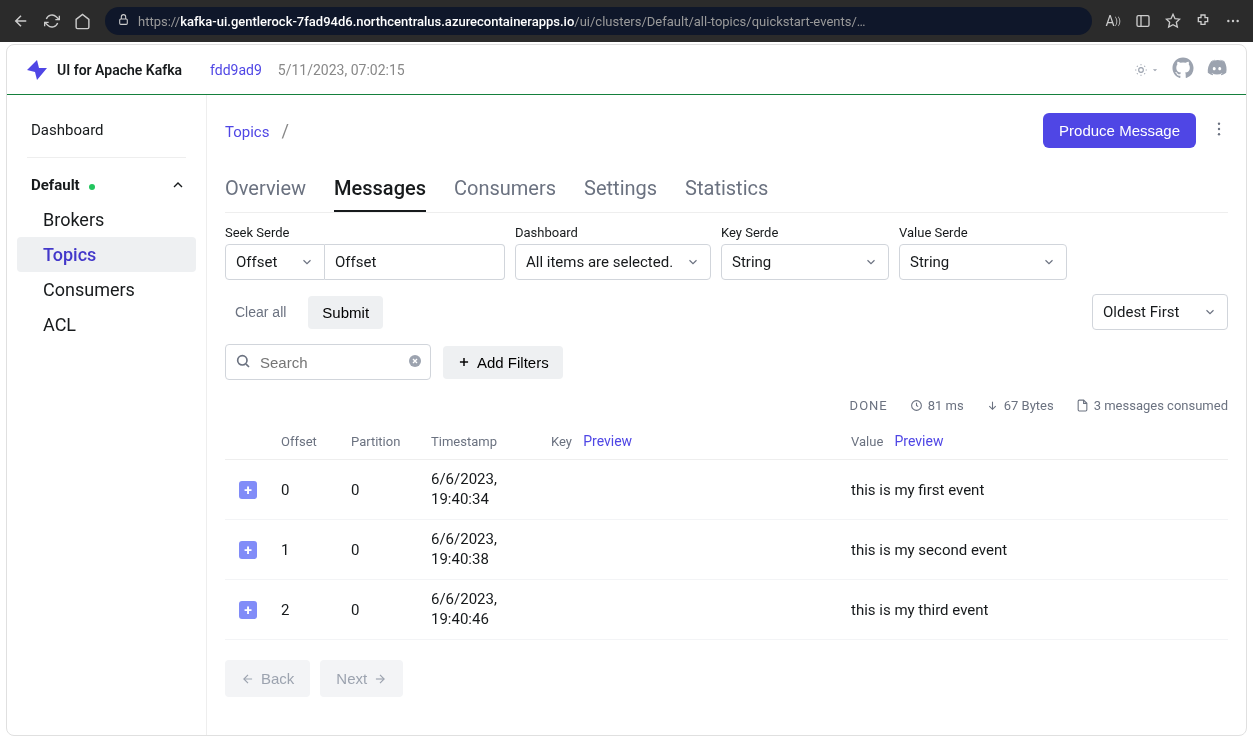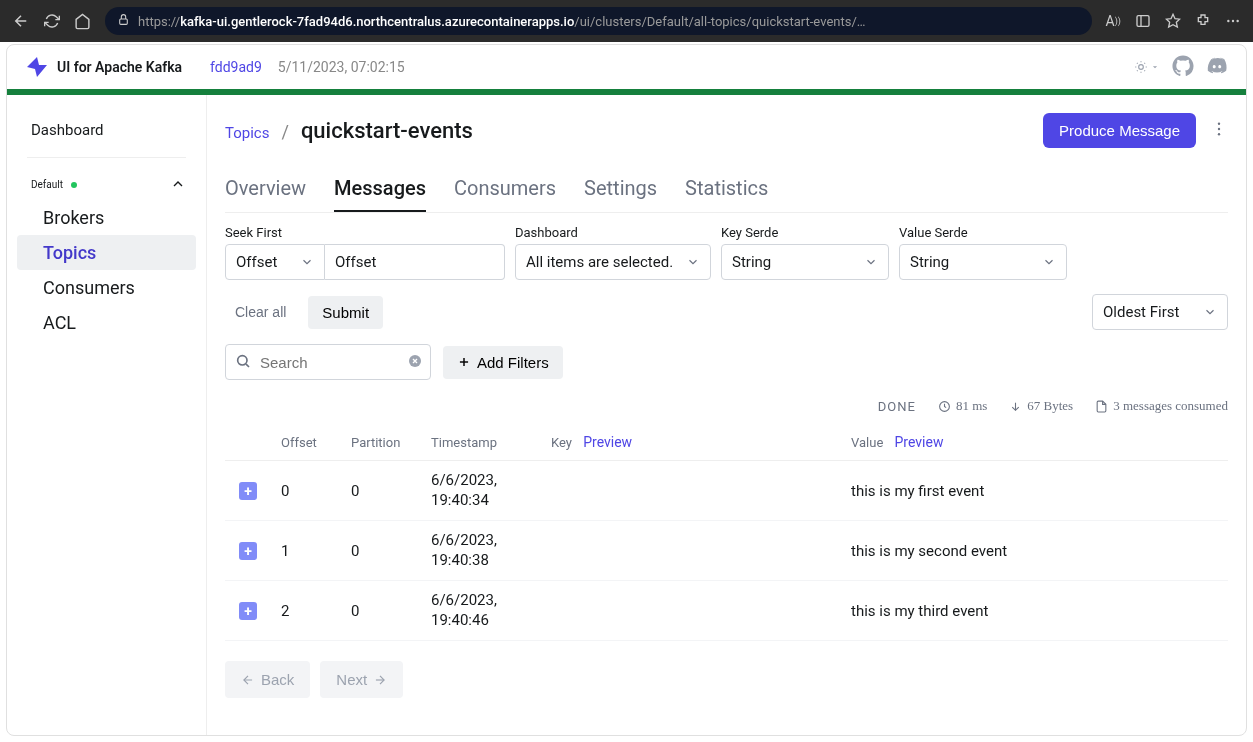--- a/index.html
+++ b/index.html
@@ -10,34 +10,34 @@
 .browser-chrome .nav-btn { color: #ccc; display: flex; align-items: center; }
 .url-bar { flex: 1; background: #0f172a; border-radius: 16px; height: 28px; display: flex; align-items: center; padding: 0 12px; color: #ccc; font-size: 13px; overflow: hidden; white-space: nowrap; }
 .url-bar .lock { color: #ccc; margin-right: 8px; }
 .url-bar .host { color: #fff; font-weight: 500; }
 .url-bar .path { color: #9a9a9a; }
 
 
 .app-window { background: #fff; border-radius: 8px; margin: 2px 6px 6px 6px; overflow: hidden; border: 1px solid #e0e0e0; min-height: 690px; }
 
 
-.app-header { height: 50px; border-bottom: 6px solid #15803d; display: flex; align-items: center; padding: 0 18px; gap: 12px; }
+.app-header { height: 50px; border-bottom: 1px solid #15803d; display: flex; align-items: center; padding: 0 18px; gap: 12px; }
 .app-logo { display: flex; align-items: center; gap: 8px; }
 .app-logo svg { width: 24px; height: 24px; }
 .app-logo-text { font-weight: 600; font-size: 14px; color: #171A1C; }
 .version-link { color: #4F46E5; font-size: 14px; margin-left: 16px; }
 .version-ts { color: #888; font-size: 14px; margin-left: 4px; }
 .header-right { margin-left: auto; display: flex; align-items: center; gap: 12px; color: #9ca3af; }
 
 
 .app-body { display: flex; }
 .sidebar { width: 200px; border-right: 1px solid #eee; padding: 18px 0; min-height: 640px; }
 .sidebar-link { padding: 8px 24px; color: #171A1C; font-size: 15px; }
 .sidebar-divider { height: 1px; background: #eee; margin: 10px 20px; }
-.cluster-header { display: flex; align-items: center; justify-content: space-between; padding: 8px 20px 8px 24px; font-weight: 400; font-size: 10px; cursor: pointer; }
+.cluster-header { display: flex; align-items: center; justify-content: space-between; padding: 8px 20px 8px 24px; font-weight: 700; font-size: 15px; cursor: pointer; }
 .cluster-header .dot { width: 6px; height: 6px; background: #22c55e; border-radius: 50%; display: inline-block; margin-left: 6px; }
 .sidebar-item { padding: 7px 24px 7px 36px; font-size: 18px; color: #171A1C; cursor: pointer; }
 .sidebar-item.active { background: #eef0f2; color: #4338CA; font-weight: 500; border-radius: 4px; margin: 0 10px; padding-left: 26px; }
 
 
 .main { flex: 1; padding: 18px 18px 18px 18px; }
 .breadcrumb-row { display: flex; align-items: center; justify-content: space-between; margin-bottom: 6px; }
 .breadcrumb { display: flex; align-items: baseline; gap: 12px; }
 .breadcrumb a { color: #4F46E5; font-size: 15px; text-decoration: none; }
 .breadcrumb .sep { color: #888; font-size: 18px; }
@@ -71,21 +71,21 @@
 .search-row { display: flex; gap: 12px; margin-top: 14px; align-items: center; }
 .search-box { position: relative; width: 206px; }
 .search-box input { width: 100%; height: 36px; border: 1px solid #d1d5db; border-radius: 4px; padding: 0 30px 0 34px; font-size: 15px; }
 .search-box .sicon { position: absolute; left: 10px; top: 9px; color: #6b7280; }
 .search-box .clearicon { position: absolute; right: 8px; top: 9px; color: #9ca3af; }
 .add-filters-btn { background: #eef0f2; border: none; border-radius: 4px; padding: 8px 14px; font-size: 15px; display: flex; align-items: center; gap: 6px; cursor: pointer; }
 
 
 .stats-row { display: flex; gap: 22px; justify-content: flex-end; margin-top: 18px; color: #6b7280; font-size: 13px; align-items: center; }
 .stats-row .done { letter-spacing: 1px; }
-.stat { display: flex; align-items: center; gap: 5px; font-family: Liberation Serif, serif; }
+.stat { display: flex; align-items: center; gap: 5px; }
 
 
 .msg-table { margin-top: 10px; }
 .thead, .trow { display: grid; grid-template-columns: 50px 70px 80px 120px 300px 1fr; align-items: center; padding: 10px 6px; }
 .thead { color: #6b7280; font-size: 13px; border-bottom: 1px solid #eee; }
 .thead .preview-link { color: #4F46E5; font-size: 14px; margin-left: 8px; cursor: pointer; }
 .trow { border-bottom: 1px solid #f3f4f6; font-size: 15px; }
 .expand-btn { width: 18px; height: 18px; background: #818cf8; border-radius: 3px; color: #fff; display: flex; align-items: center; justify-content: center; font-size: 14px; font-weight: bold; cursor: pointer; margin-left: 8px; }
 .ts-cell { font-size: 15px; line-height: 1.3; }
 
@@ -201,21 +201,20 @@
           <div class="sidebar-item">Consumers</div>
           <div class="sidebar-item">ACL</div>
         </div>
     </div>
 
     <div class="main">
       <div class="breadcrumb-row">
         <div class="breadcrumb">
           <a href="#">Topics</a>
           <span class="sep">/</span>
-          <h1>quickstart-events</h1>
         </div>
         <div class="right-actions">
           <button class="btn-primary">Produce Message</button>
           <span class="kebab">
             <svg width="18" height="18" viewBox="0 0 24 24" fill="currentColor">
                 <circle cx="12" cy="5" r="1.6"></circle>
                 <circle cx="12" cy="12" r="1.6"></circle>
                 <circle cx="12" cy="19" r="1.6"></circle>
               </svg>
           </span>
@@ -225,21 +224,21 @@
       <div class="tabs" id="tabs-container">
           <div class="tab">Overview</div>
           <div class="tab active">Messages</div>
           <div class="tab">Consumers</div>
           <div class="tab">Settings</div>
           <div class="tab">Statistics</div>
         </div>
 
       <div class="filter-row">
         <div class="field-group">
-          <span class="field-label">Seek First</span>
+          <span class="field-label">Seek Serde</span>
           <div class="seek-wrap">
             <div class="select-ctl">
               <span>Offset</span>
               <svg width="14" height="14" viewBox="0 0 24 24" fill="none" stroke="currentColor" stroke-width="2">
                   <polyline points="6 9 12 15 18 9"></polyline>
                 </svg>
             </div>
             <div class="input-ctl">
               <span>Offset</span>
             </div>

